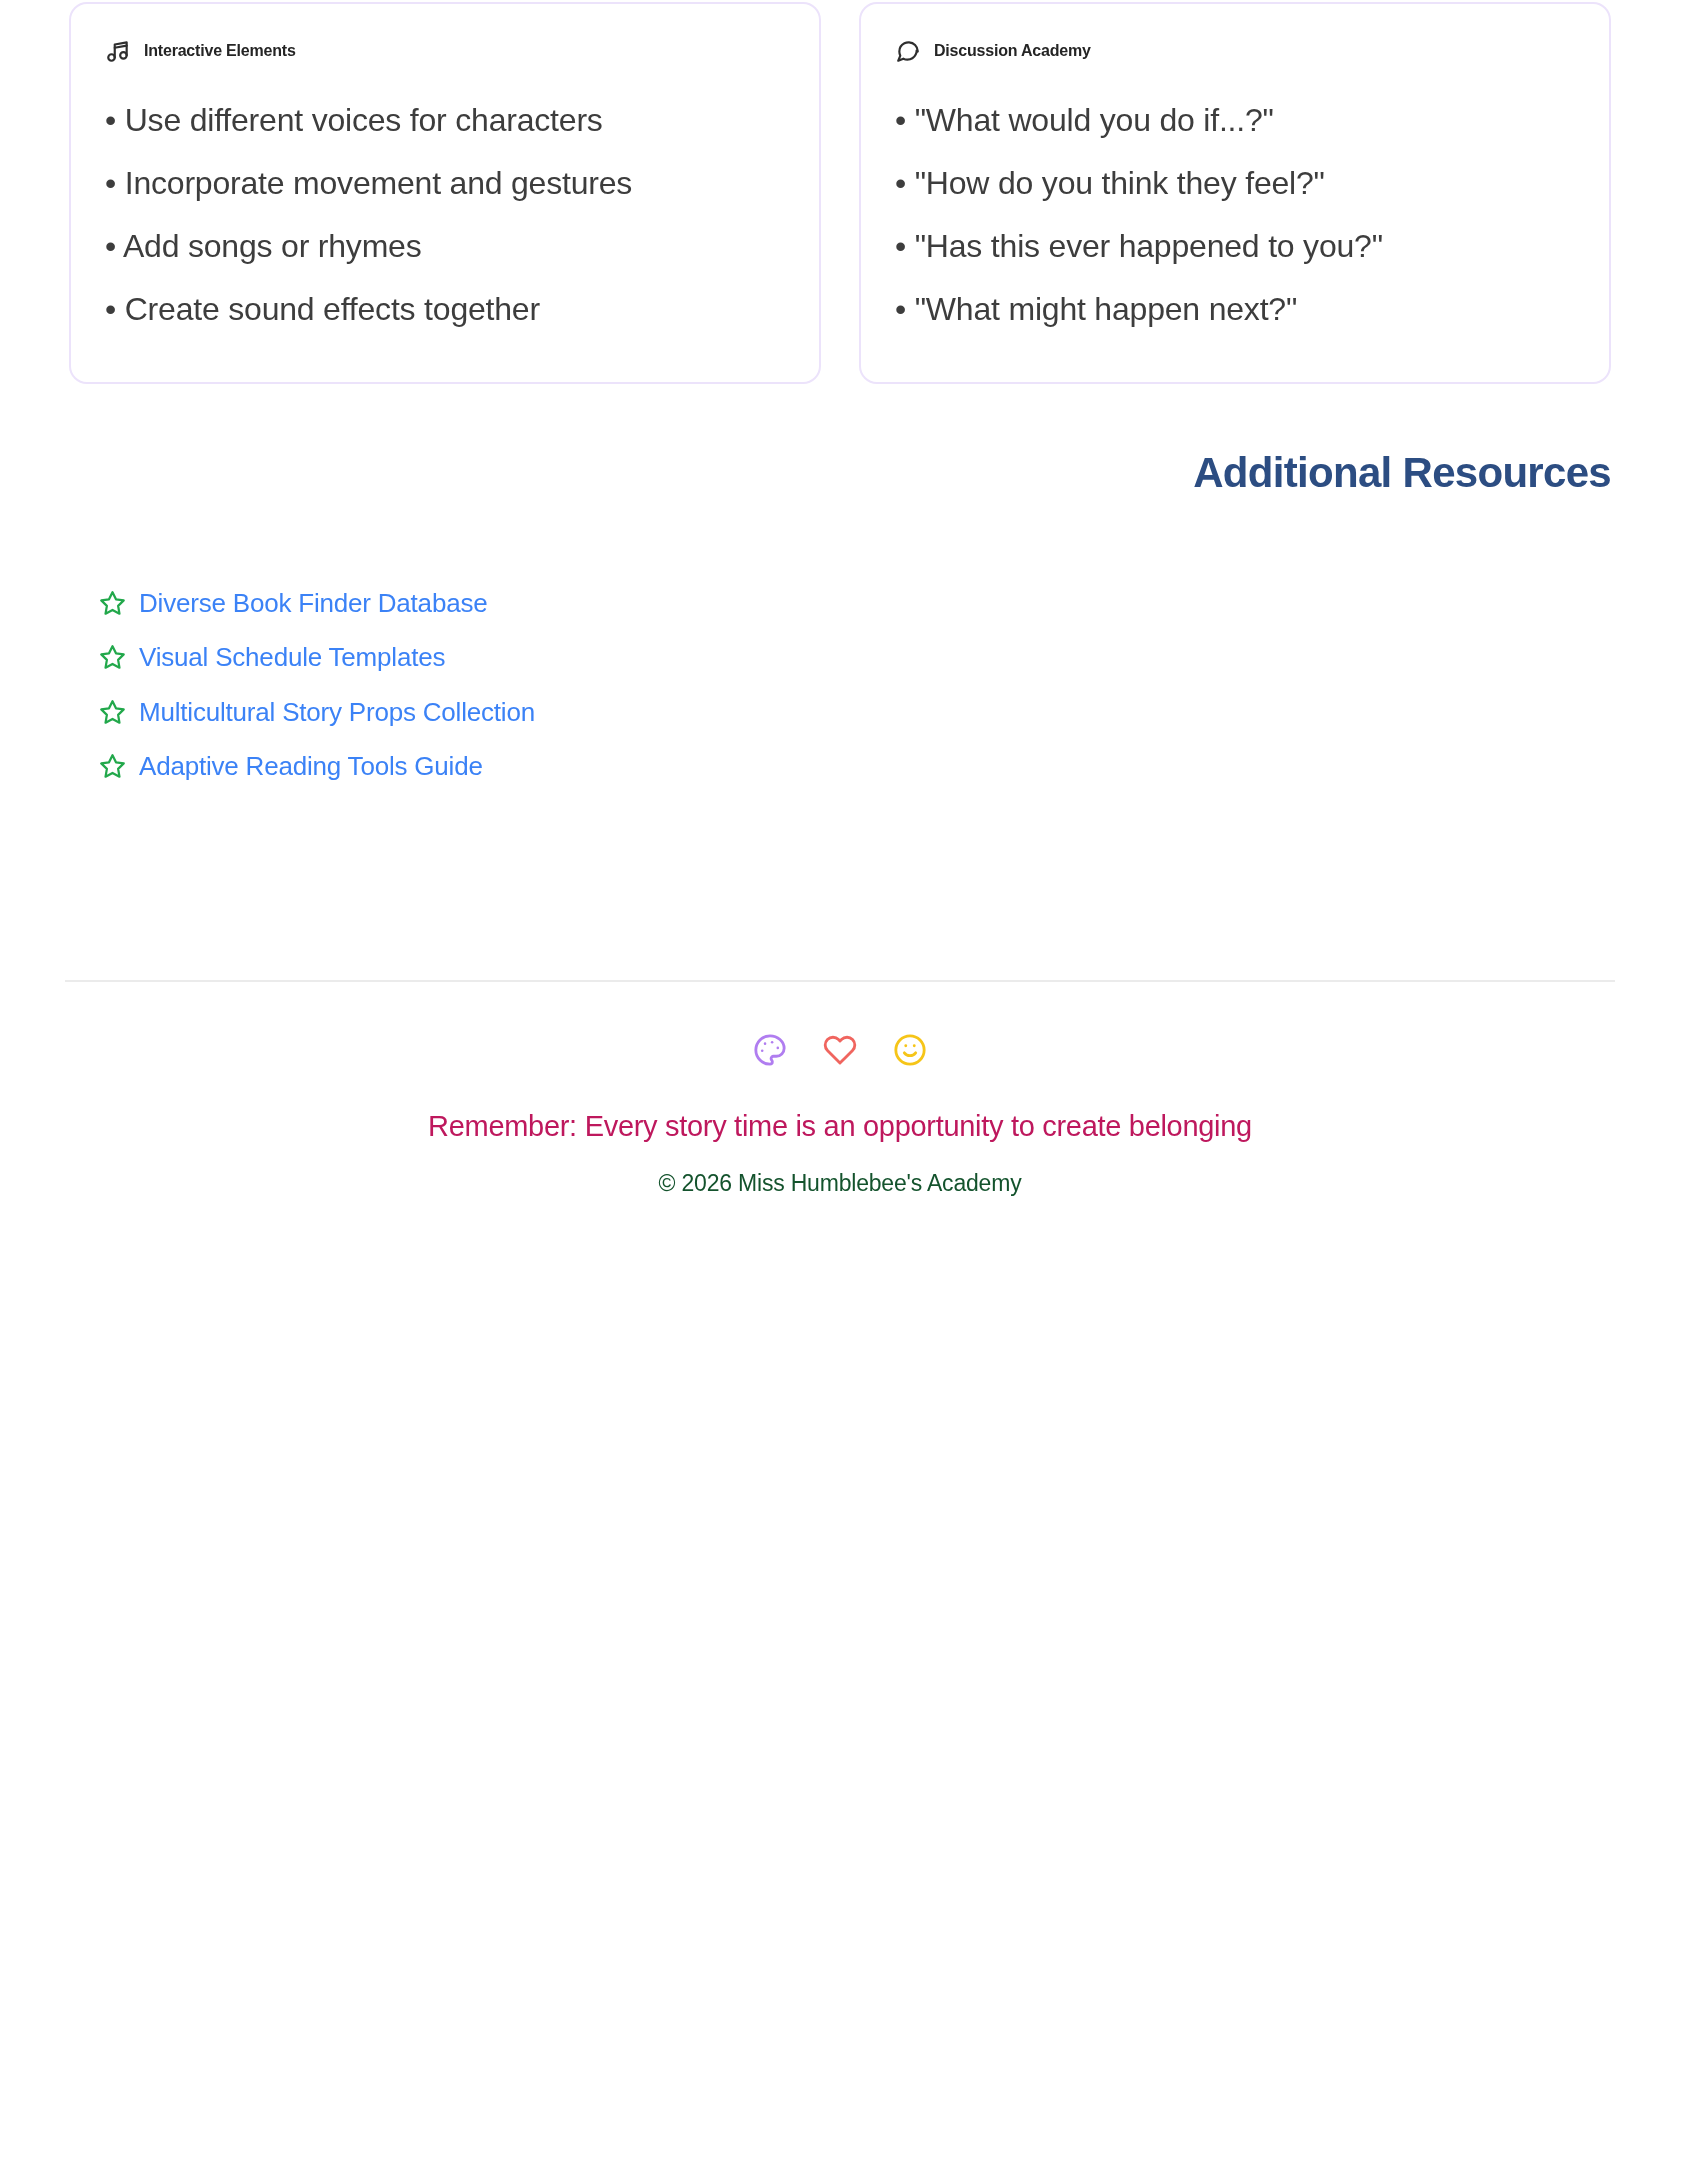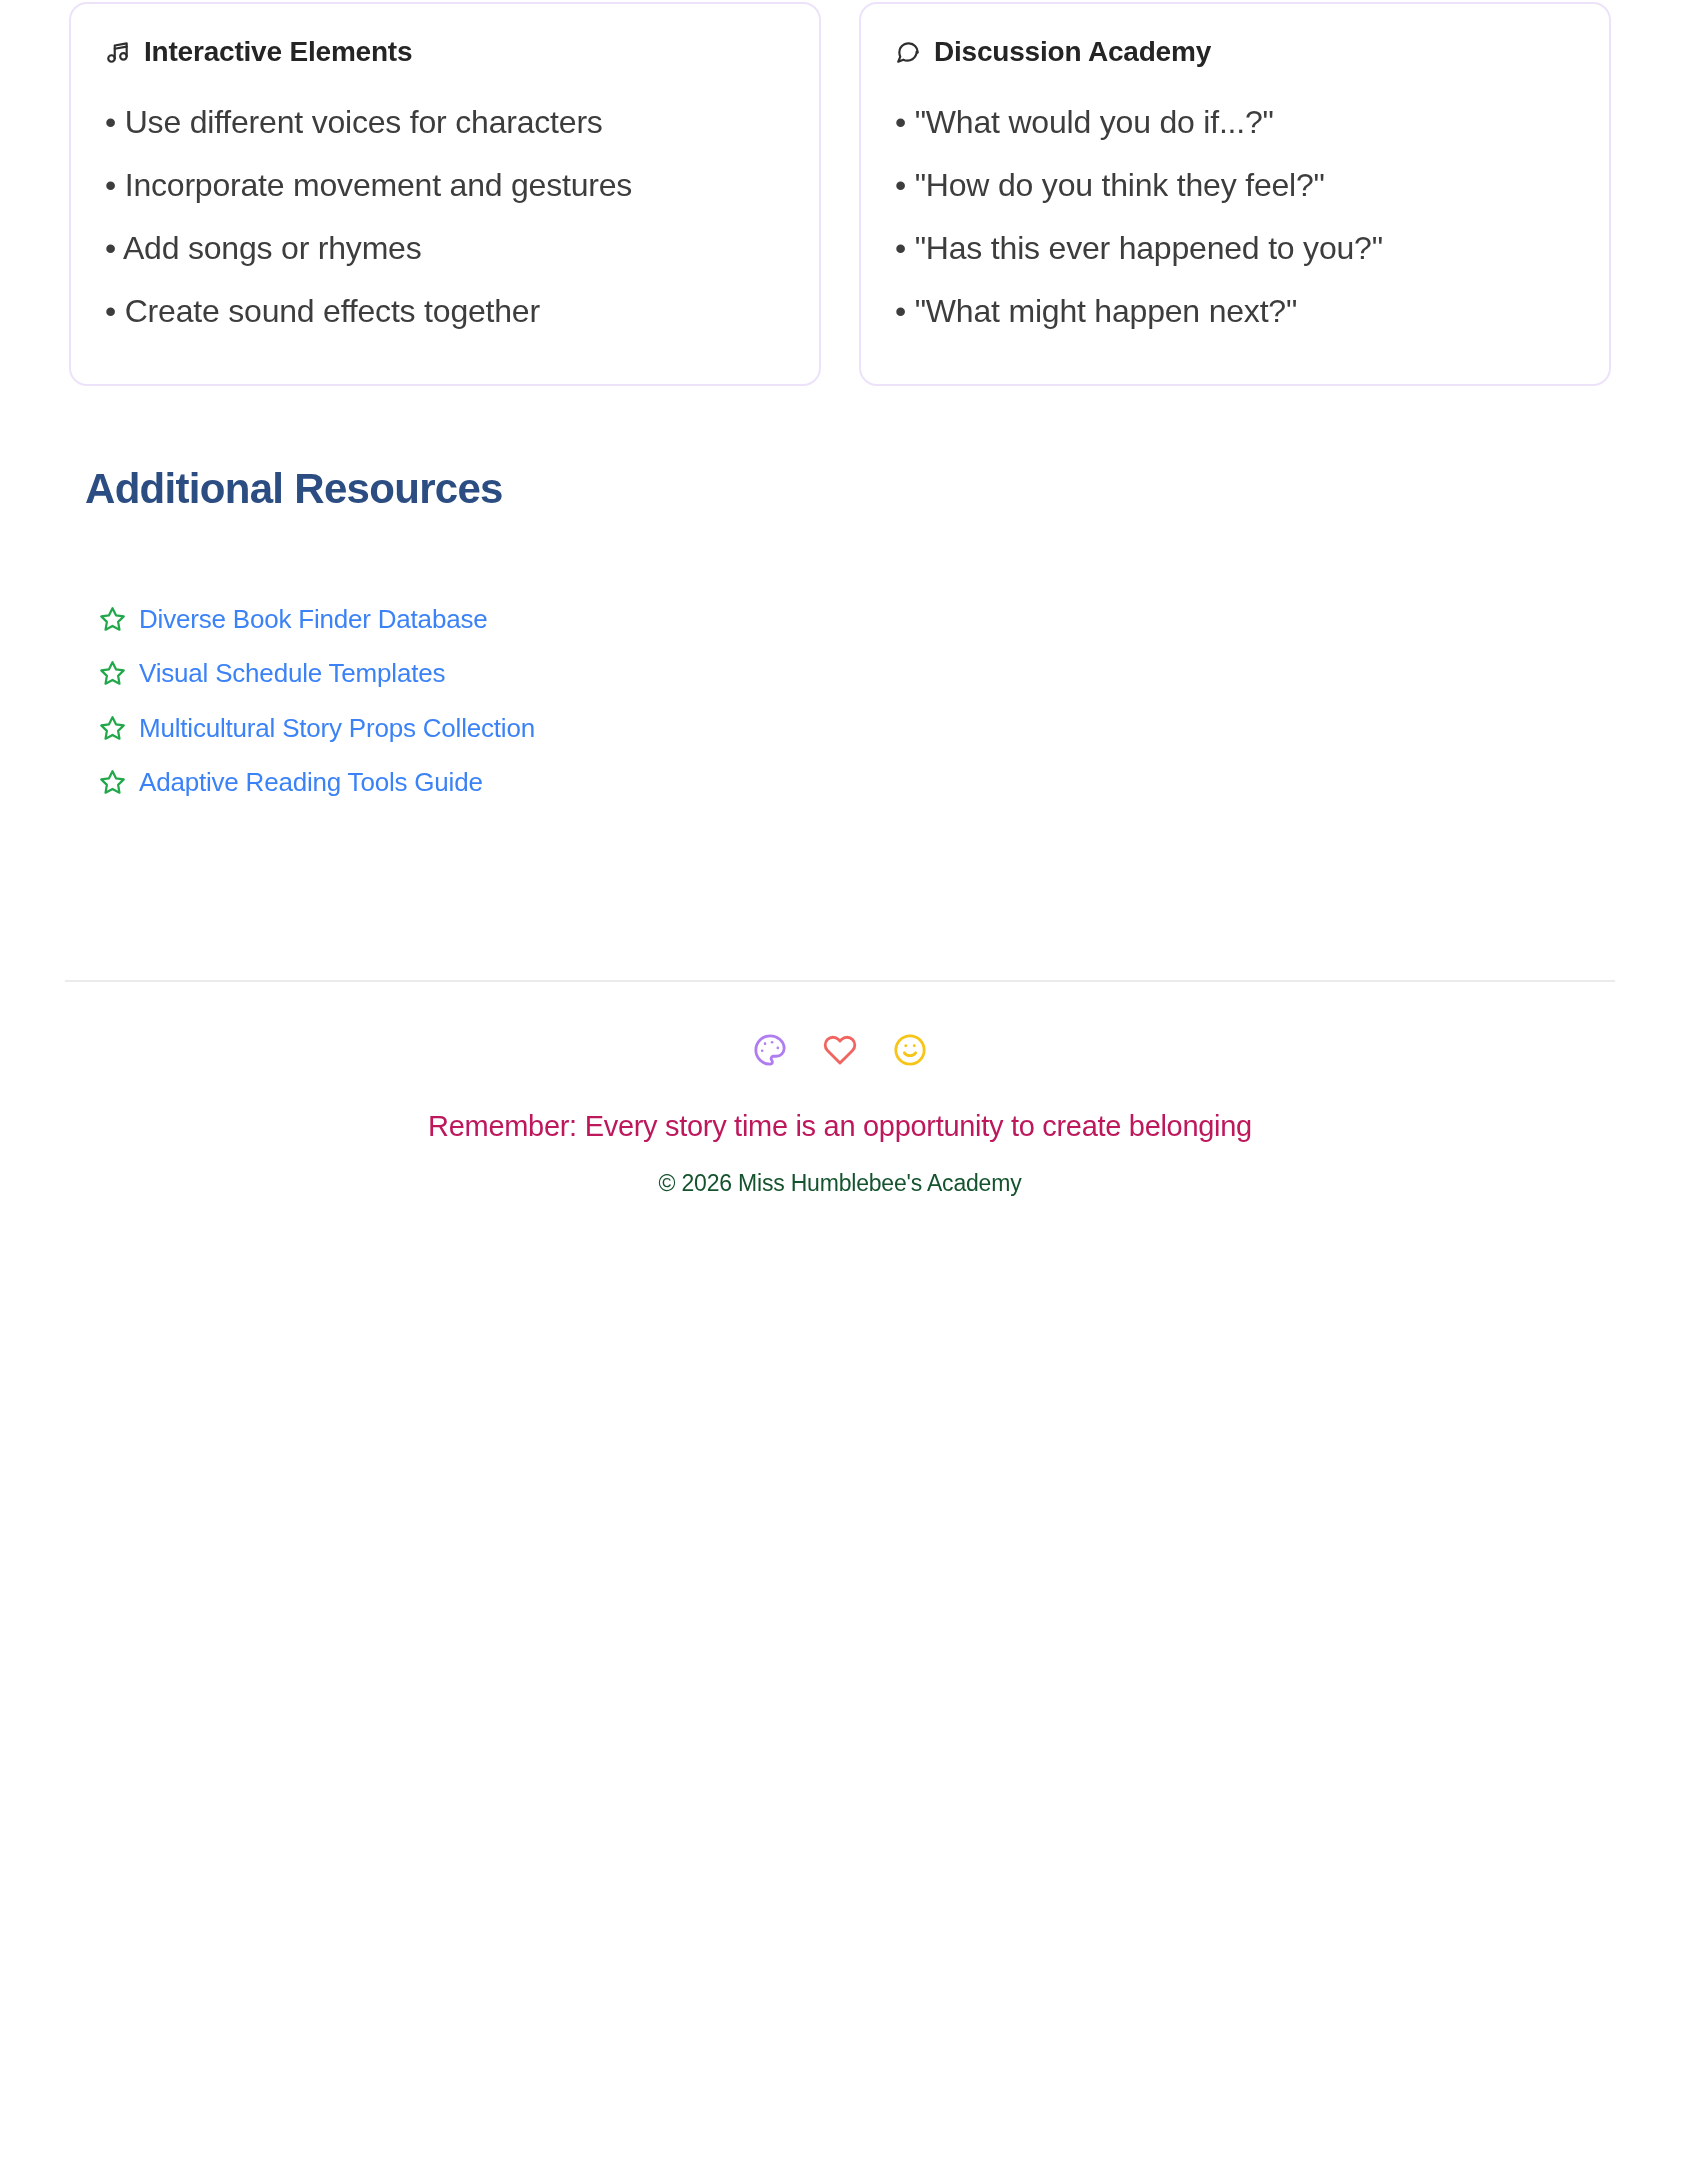--- a/index.html
+++ b/index.html
@@ -46,21 +46,21 @@
     margin-bottom: 26px;
   }
   .card-head-icon {
     width: 26px;
     height: 26px;
     flex: 0 0 26px;
     display: block;
     color: #2e2e2e;
   }
   .card-title {
-    font-size: 28px;
+    font-size: 16px;
     font-weight: bold;
     color: #252525;
     letter-spacing: -0.2px;
     line-height: 1;
   }
   .card-list {
     list-style: none;
     margin: 0;
     padding: 0;
   }
@@ -76,23 +76,23 @@
   .resources {
     position: absolute;
     top: 450px;
     left: 69px;
     width: 1542px;
   }
   .resources-title {
     font-size: 42px;
     font-weight: bold;
     color: #2c4d82;
-    text-align: left;
+    text-align: right;
     letter-spacing: -0.7px;
-    margin: 16px;
+    margin: 0;
     line-height: 1.1;
   }
   .resources-list {
     list-style: none;
     margin: 81px 0 0 0;
     padding: 0;
   }
   .resource-item {
     display: flex;
     align-items: center;

